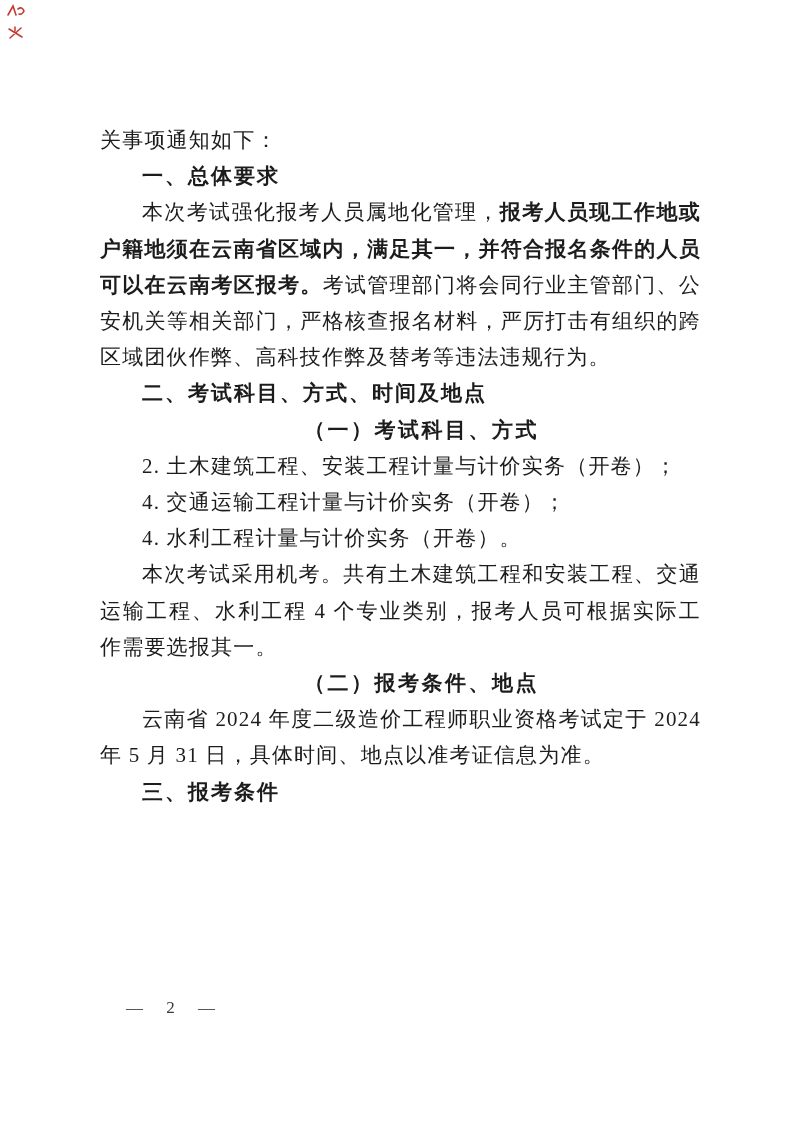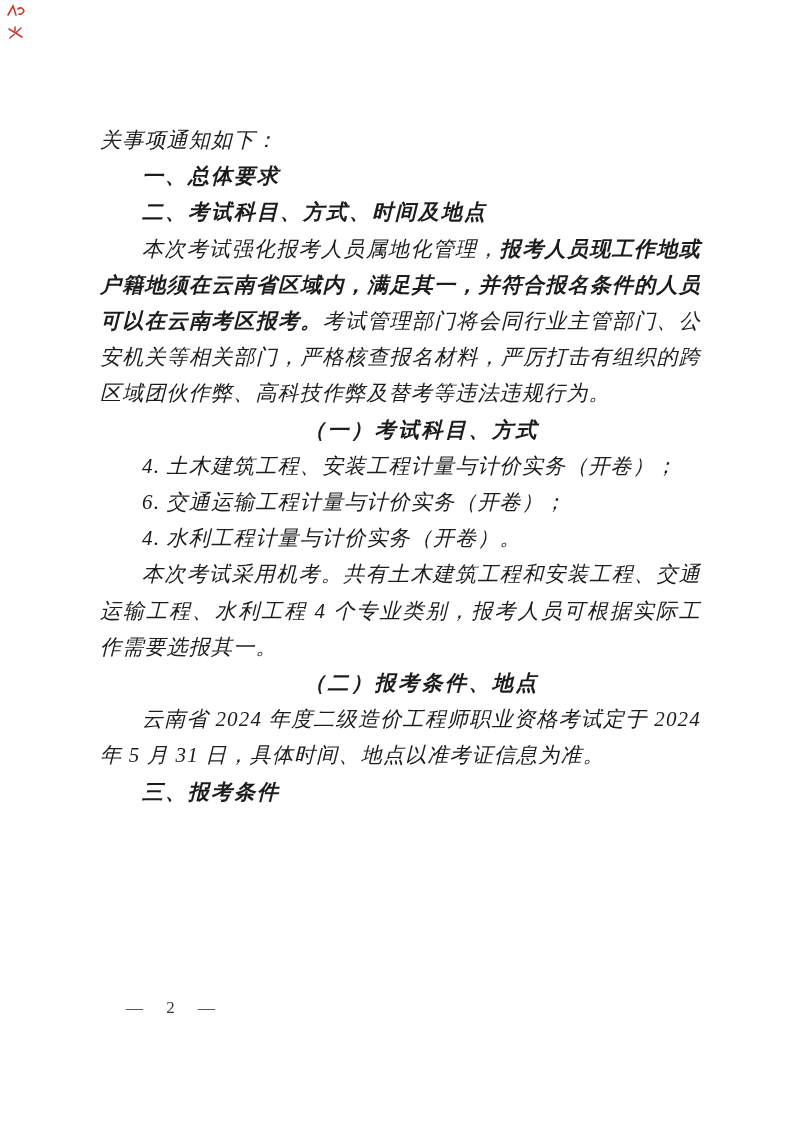--- a/index.html
+++ b/index.html
@@ -21,21 +21,20 @@
     top: 3px;
     width: 26px;
     height: 52px;
   }
   .red-marks svg { display: block; margin-bottom: 6px; }
   .content {
     position: absolute;
     left: 100px;
     top: 122px;
     width: 601px;
-    font-style: italic;
   }
   .block {
     margin: 0;
     font-family: "Liberation Serif", "DejaVu Serif", serif;
     font-size: 21px;
     line-height: 36.2px;
     letter-spacing: 1.2px;
     text-align: justify;
     text-justify: inter-character;
     color: #1c1c1c;
@@ -76,25 +75,25 @@
       <path d="M2 12 L7 3 L10 12 M12 6 Q16 3 18 8 Q16 12 13 11" stroke="#c43a2f" fill="none" stroke-width="1.6" stroke-linecap="round"></path>
     </svg>
     <svg width="20" height="16" viewBox="0 0 20 16">
       <path d="M3 4 L16 12 M15 3 L4 13 M9 2 L9 6" stroke="#c43a2f" fill="none" stroke-width="1.5" stroke-linecap="round"></path>
     </svg>
   </div>
 
   <main class="content" id="doc">
       <p class="block"><span>关事项通知如下：</span></p>
       <p class="block heading indent"><span class="bold">一、总体要求</span></p>
+      <p class="block indent"><span>本次考试强化报考人员属地化管理，</span><span class="bold">报考人员现工作地或户籍地须在云南省区域内，满足其一，并符合报名条件的人员可以在云南考区报考。</span><span>考试管理部门将会同行业主管部门、公安机关等相关部门，严格核查报名材料，严厉打击有组织的跨区域团伙作弊、高科技作弊及替考等违法违规行为。</span></p>
       <p class="block heading indent"><span class="bold">二、考试科目、方式、时间及地点</span></p>
-      <p class="block indent"><span>本次考试强化报考人员属地化管理，</span><span class="bold">报考人员现工作地或户籍地须在云南省区域内，满足其一，并符合报名条件的人员可以在云南考区报考。</span><span>考试管理部门将会同行业主管部门、公安机关等相关部门，严格核查报名材料，严厉打击有组织的跨区域团伙作弊、高科技作弊及替考等违法违规行为。</span></p>
       <p class="block subheading indent"><span class="bold">（一）考试科目、方式</span></p>
-      <p class="block indent"><span>4. 土木建筑工程、安装工程计量与计价实务（开卷）；</span></p>
-      <p class="block indent"><span>6. 交通运输工程计量与计价实务（开卷）；</span></p>
+      <p class="block indent"><span>2. 土木建筑工程、安装工程计量与计价实务（开卷）；</span></p>
+      <p class="block indent"><span>4. 交通运输工程计量与计价实务（开卷）；</span></p>
       <p class="block indent"><span>4. 水利工程计量与计价实务（开卷）。</span></p>
       <p class="block indent"><span>本次考试采用机考。共有土木建筑工程和安装工程、交通运输工程、水利工程 4 个专业类别，报考人员可根据实际工作需要选报其一。</span></p>
       <p class="block subheading indent"><span class="bold">（二）报考条件、地点</span></p>
       <p class="block indent"><span>云南省 2024 年度二级造价工程师职业资格考试定于 2024 年 5 月 31 日，具体时间、地点以准考证信息为准。</span></p>
       <p class="block heading indent"><span class="bold">三、报考条件</span></p>
     </main>
 
   <footer class="footer">
     <span>— 2 —</span>
   </footer>

